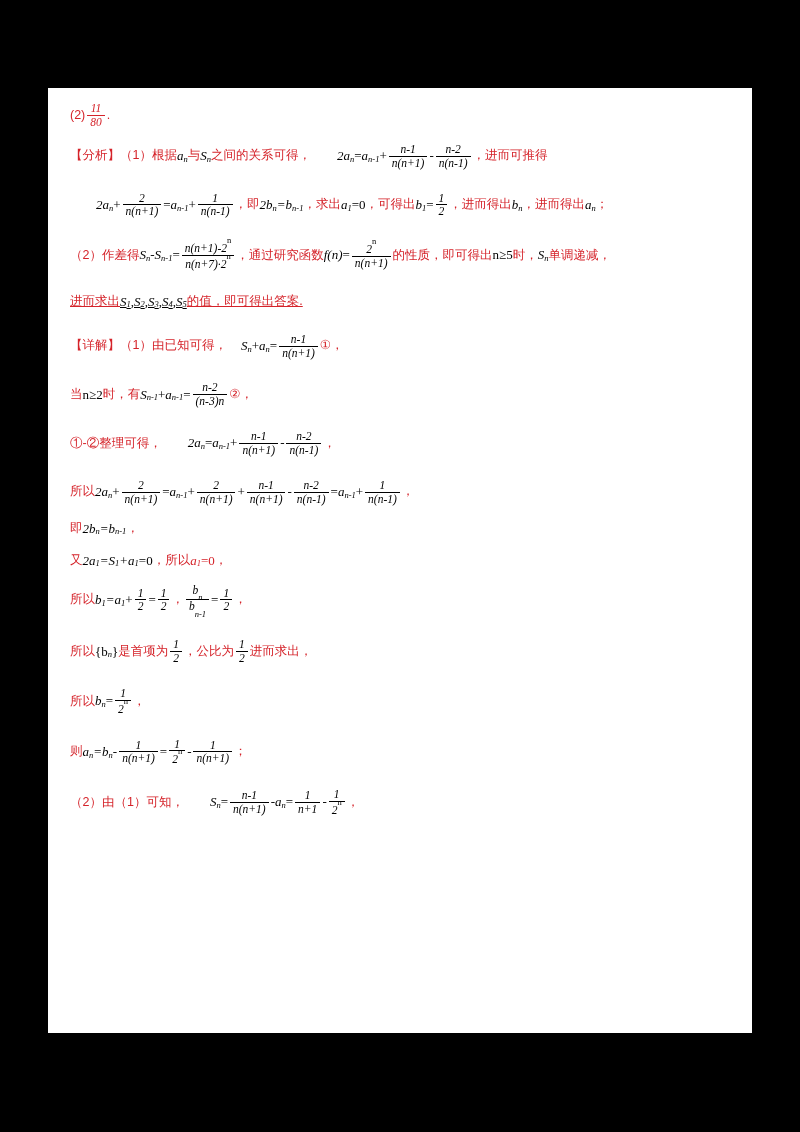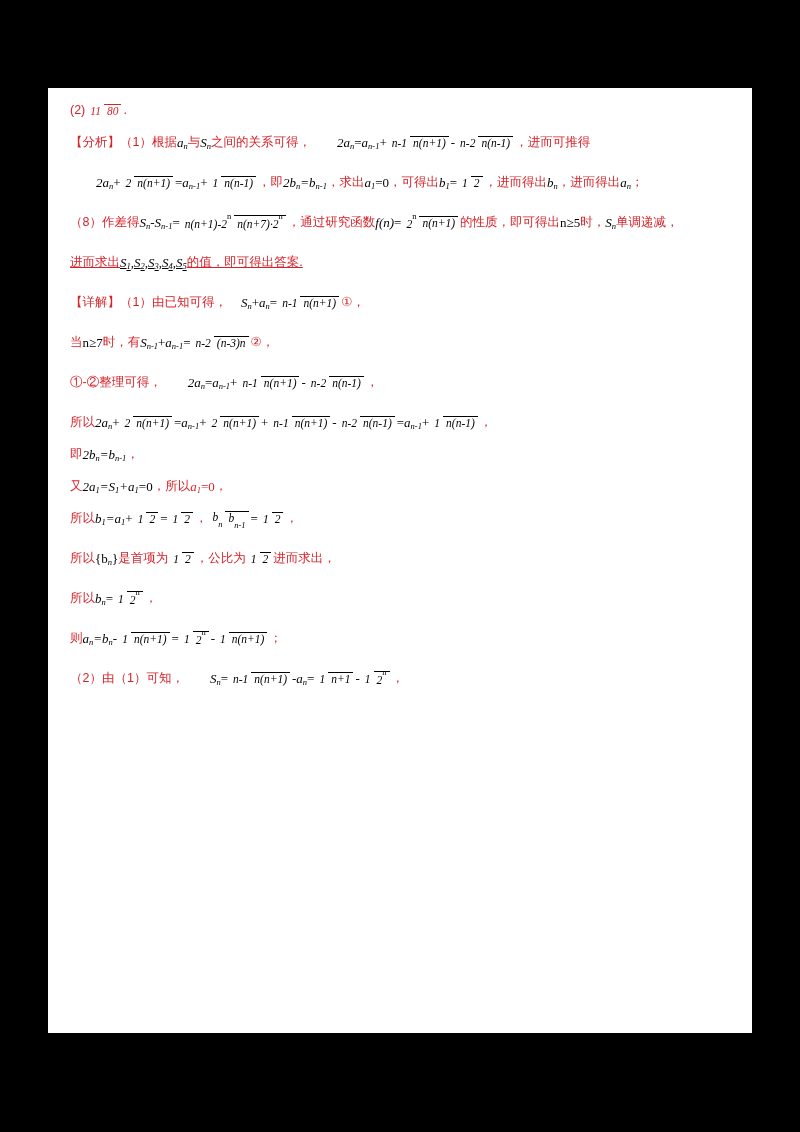--- a/index.html
+++ b/index.html
@@ -48,20 +48,21 @@
     font-family: "Liberation Serif", serif;
     font-style: italic;
     color: #000000;
     font-size: 13px;
     white-space: pre;
   }
   .m.red { color: #d5232a; }
   .up { font-style: normal; }
   .frac {
     display: inline-flex;
+    flex-direction: column;
     align-items: center;
     vertical-align: middle;
     margin: 0 2px;
     font-size: 11.5px;
     line-height: 1.12;
   }
   .frac .num { padding: 0 3px; }
   .frac .den { padding: 0 3px; border-top: 1px solid currentColor; }
   .sub {
     font-size: 8.5px;
@@ -142,21 +143,21 @@
       <span class="lbl">，进而得出</span>
       <span class="m"><span>b</span><span class="sub">n</span></span>
       <span class="lbl">，进而得出</span>
       <span class="m"><span>a</span><span class="sub">n</span></span>
       <span class="lbl">；</span>
     </div>
 
     <div class="row-gap-l"></div>
 
     <div class="blk line">
-      <span class="lbl">（8）作差得</span>
+      <span class="lbl">（2）作差得</span>
       <span class="m">
         <span>S</span><span class="sub">n</span>
         <span class="up">-</span>
         <span>S</span><span class="sub">n-1</span>
         <span class="up">=</span>
         <span class="frac">
           <span class="num"><span>n(n+1)-2</span><span class="sup">n</span></span>
           <span class="den"><span>n(n+7)·2</span><span class="sup">n</span></span>
         </span>
       </span>
@@ -203,21 +204,21 @@
         <span class="up">=</span>
         <span class="frac"><span class="num">n-1</span><span class="den">n(n+1)</span></span>
       </span>
       <span class="lbl">①，</span>
     </div>
 
     <div class="row-gap-l"></div>
 
     <div class="blk line">
       <span class="lbl">当</span>
-      <span class="m"><span class="up">n≥7</span></span>
+      <span class="m"><span class="up">n≥2</span></span>
       <span class="lbl">时，有</span>
       <span class="m">
         <span>S</span><span class="sub">n-1</span>
         <span class="up">+</span>
         <span>a</span><span class="sub">n-1</span>
         <span class="up">=</span>
         <span class="frac"><span class="num">n-2</span><span class="den">(n-3)n</span></span>
       </span>
       <span class="lbl">②，</span>
     </div>

